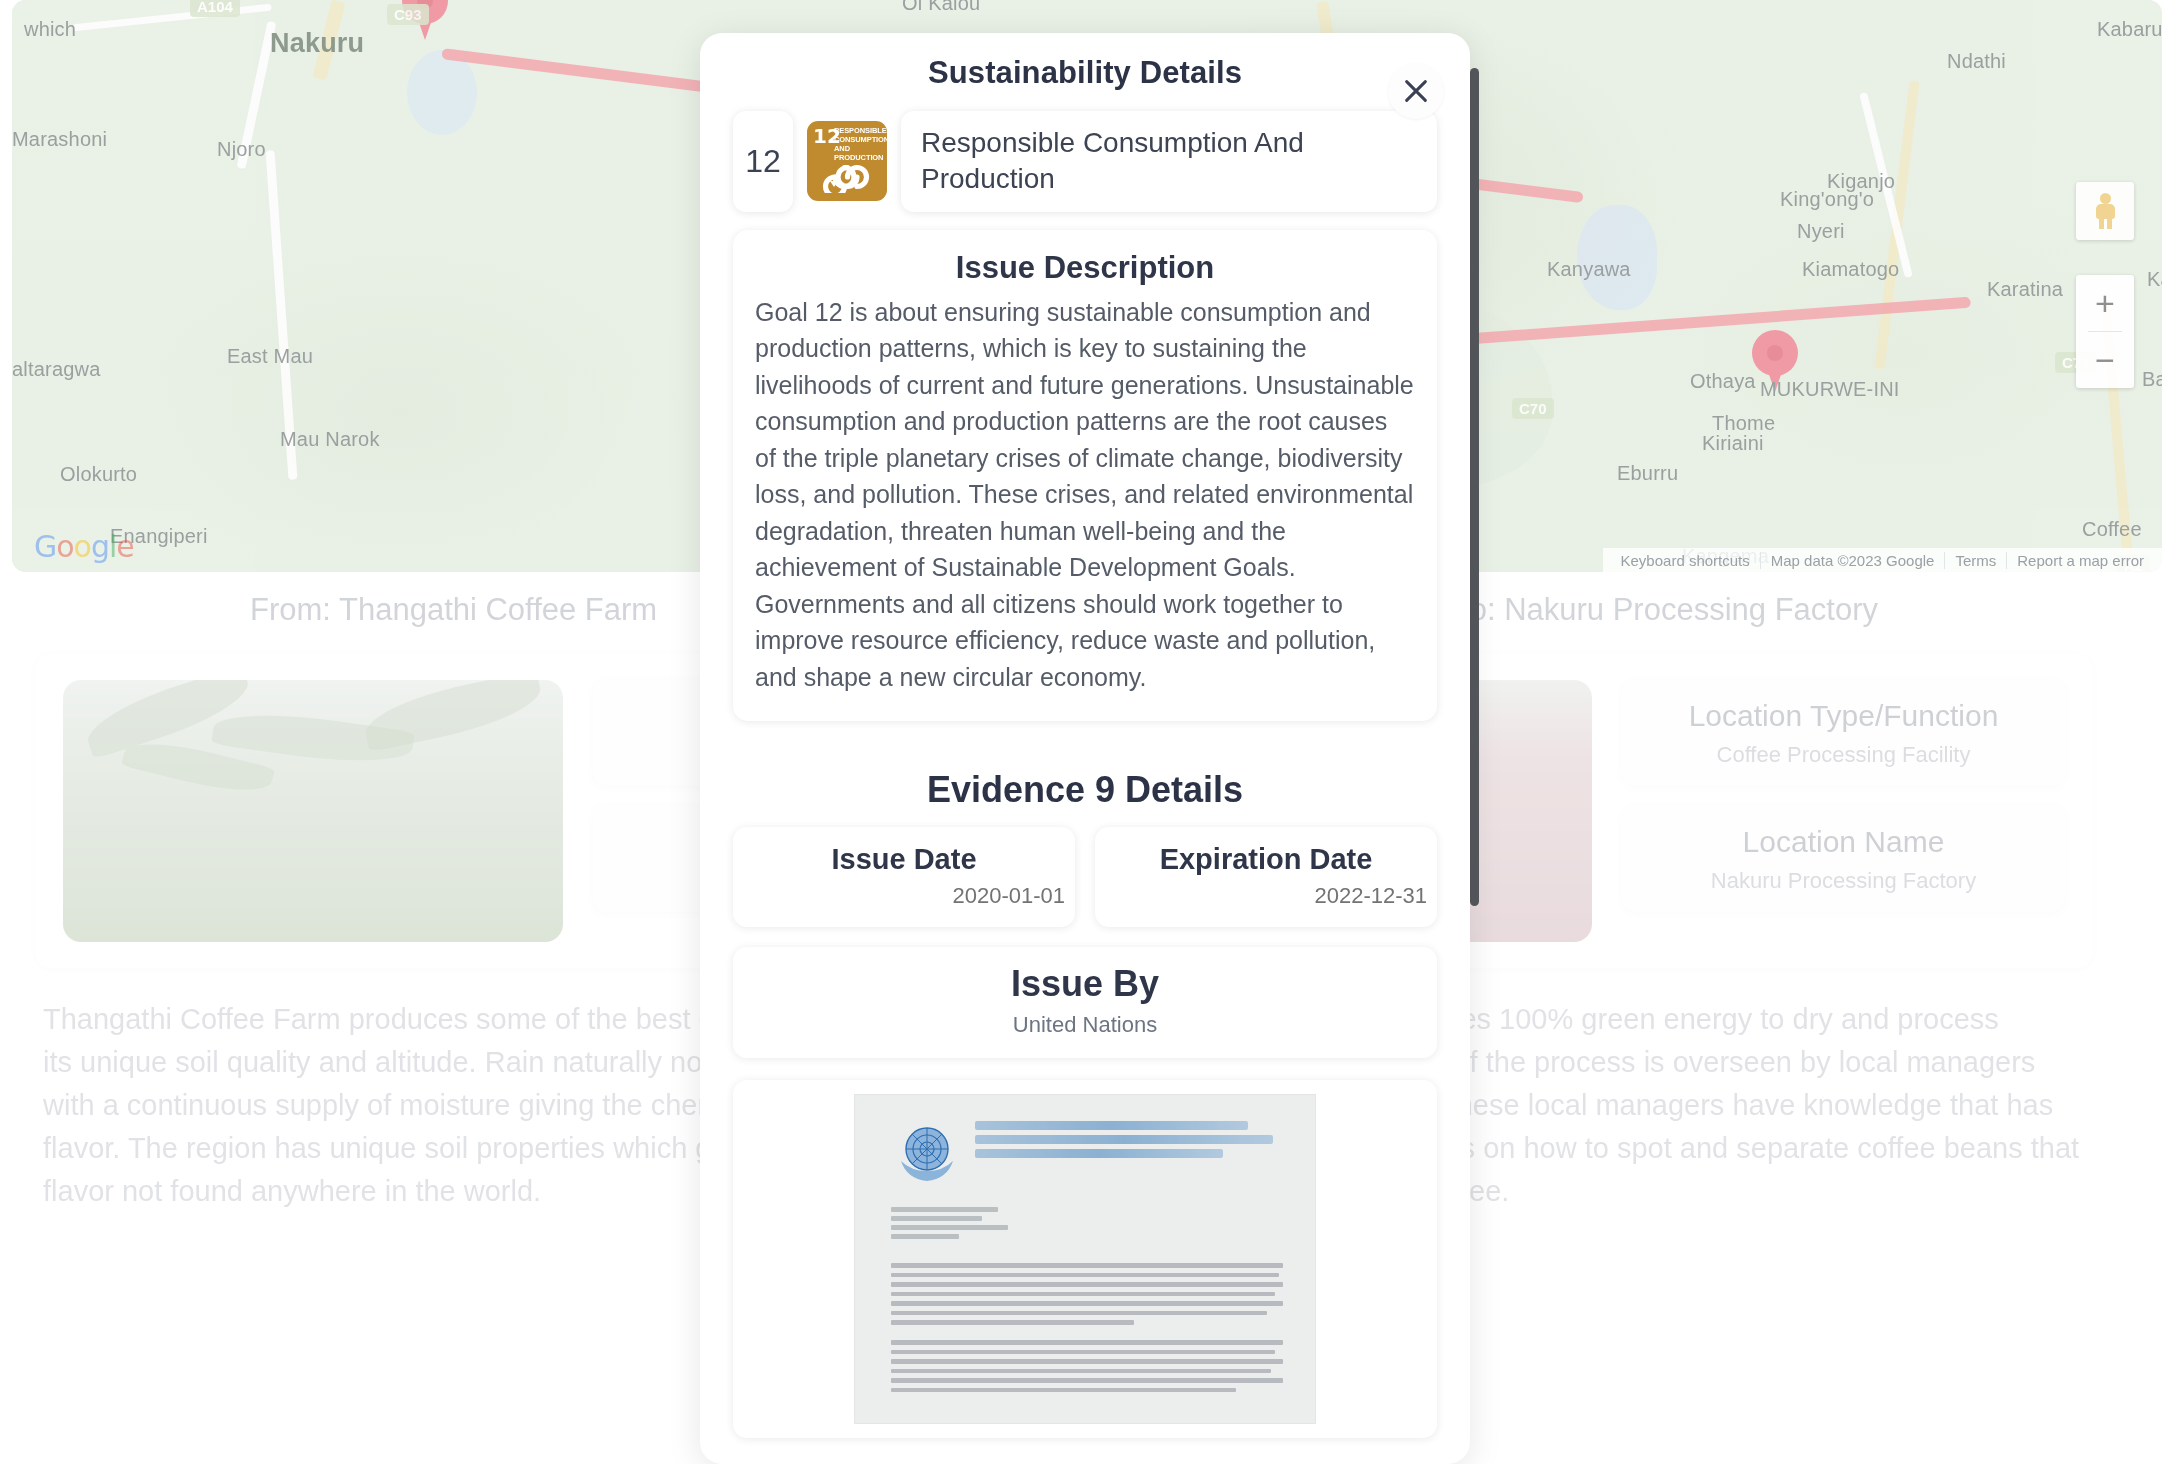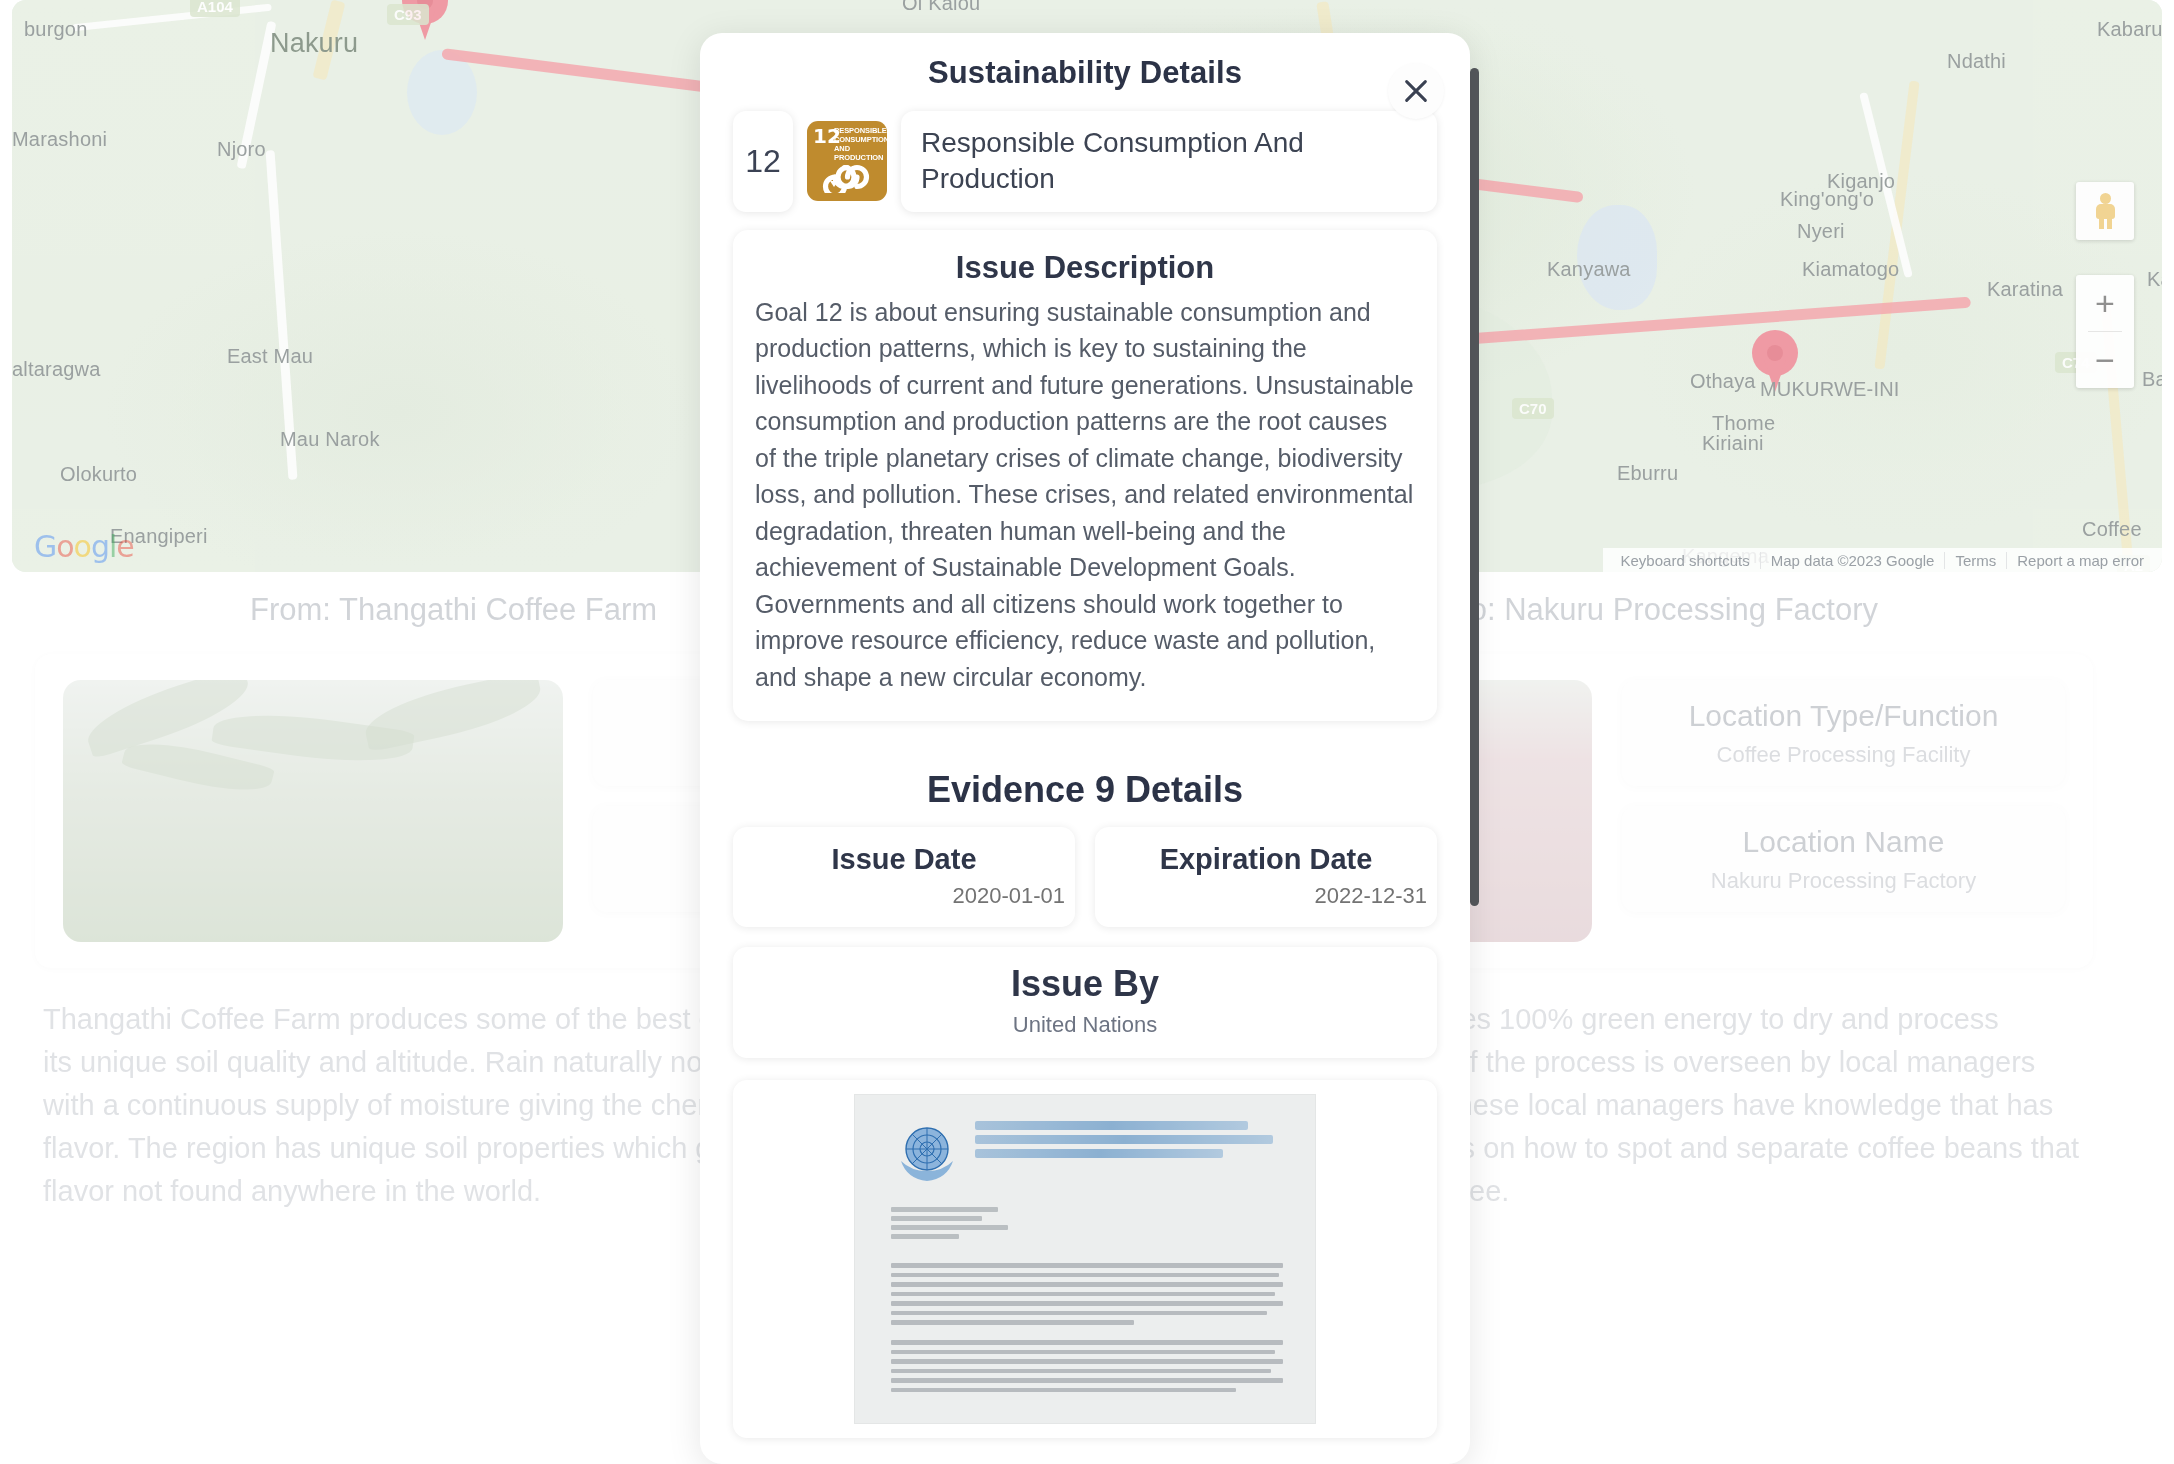--- a/index.html
+++ b/index.html
@@ -51,21 +51,21 @@
   }
   .road-w { position: absolute; background: #fdfdfd; opacity: .9; border-radius: 4px; }
   .route {
     position: absolute; height: 11px; background: #f3a8ae; opacity: .85;
     border-radius: 6px; transform-origin: left center;
   }
   .map-label {
     position: absolute; color: #9aa69a; font-size: 20px; white-space: nowrap;
     letter-spacing: .2px;
   }
-  .map-label.big { font-size: 27px; color: #8d9a8d; }
+  .map-label.big { font-size: 27px; color: #8d9a8d; font-weight: bold; }
   .map-label.park-lbl { color: #b4cfae; font-size: 25px; text-align: center; line-height: 1.25; }
   .map-label.town { color: #9aa0a0; }
   .shield {
     position: absolute; background: #dbe6cf; color: #ffffff; font-size: 15px;
     padding: 2px 7px; border-radius: 4px; font-weight: bold; opacity: .85;
   }
   .pin {
     position: absolute; width: 46px; height: 62px;
   }
   .pin .head {
@@ -298,21 +298,21 @@
         <div class="tail"></div>
         <div class="dot"></div>
     </div>
     <div class="pin" style="left:1740px; top:330px;">
       <div class="head"></div>
         <div class="tail"></div>
         <div class="dot"></div>
     </div>
 
     <div id="map-labels">
-        <div class="map-label town" style="left: 12px; top: 18px;">burgon</div>
+        <div class="map-label town" style="left: 12px; top: 18px;">which</div>
         <div class="map-label town" style="left: 0px; top: 128px;">Marashoni</div>
         <div class="map-label town" style="left: 205px; top: 138px;">Njoro</div>
         <div class="map-label big" style="left: 258px; top: 28px;">Nakuru</div>
         <div class="map-label town" style="left: 890px; top: -8px;">Ol Kalou</div>
         <div class="map-label park-lbl" style="left: 1075px; top: 163px;">Lake Nakuru</div>
         <div class="map-label park-lbl" style="left: 1060px; top: 195px;">National Park</div>
         <div class="map-label town" style="left: 1535px; top: 258px;">Kanyawa</div>
         <div class="map-label town" style="left: 1040px; top: 288px;">Elmenteita</div>
         <div class="map-label town" style="left: 215px; top: 345px;">East Mau</div>
         <div class="map-label town" style="left: 0px; top: 358px;">altaragwa</div>

